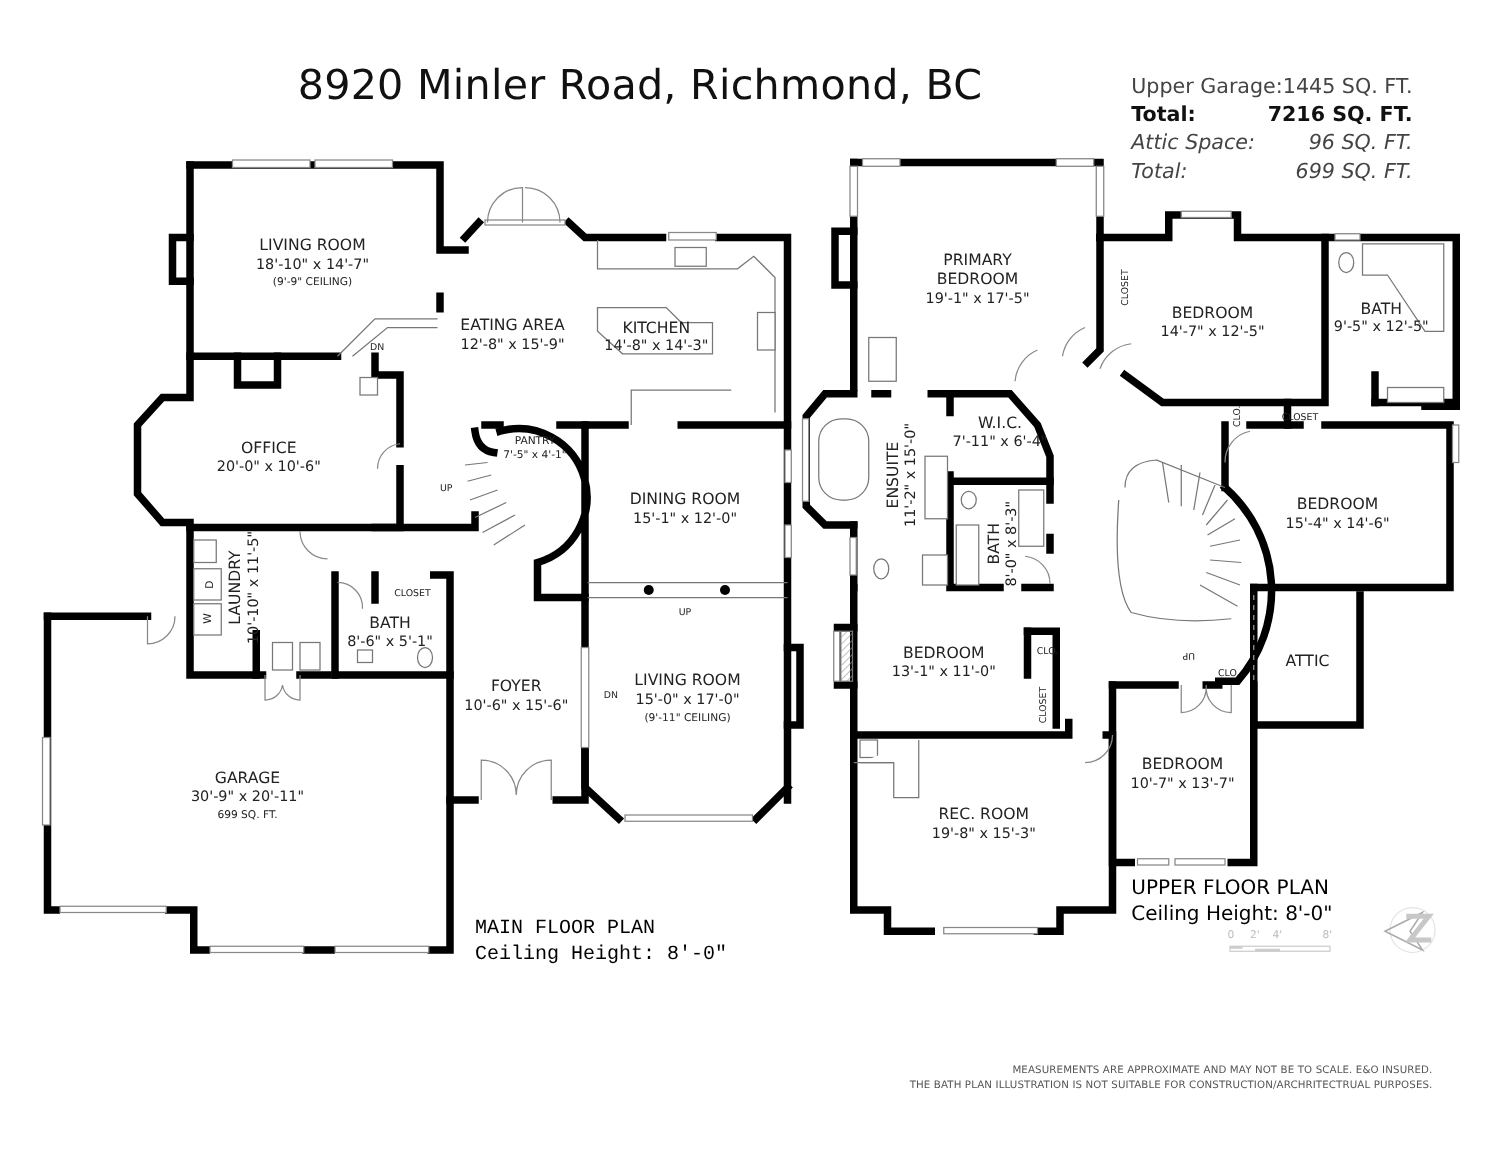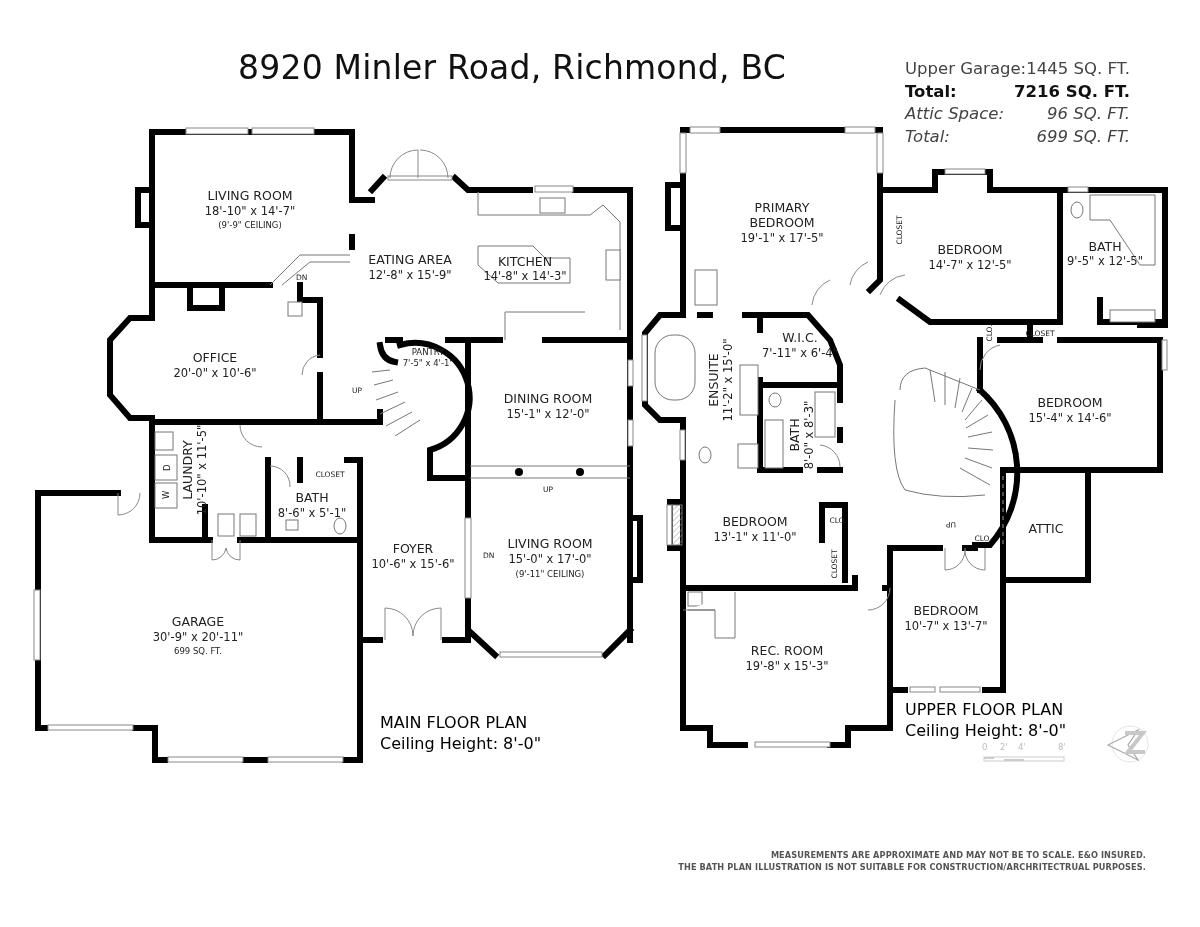--- a/index.html
+++ b/index.html
@@ -5,21 +5,21 @@
   html, body { margin: 0; padding: 0; background: #ffffff; }
   body { width: 1200px; height: 927px; position: relative; overflow: hidden; font-family: "DejaVu Sans", sans-serif; color: #111; }
   #stage { position: absolute; left: 0; top: 0; width: 1200px; height: 927px; }
   .title { position: absolute; left: 0; top: 48px; width: 1024px; text-align: center; font-size: 33px; font-weight: normal; letter-spacing: 0.2px; color: #111; }
   .title span { position: relative; left: 0; }
   .areas { position: absolute; left: 905px; top: 58px; width: 225px; font-size: 16.5px; line-height: 22.5px; color: #444; }
   .areas .row { display: flex; justify-content: space-between; }
   .areas .row.total { color: #111; font-weight: bold; }
   .areas .row.italic { font-style: italic; }
   .plan-label { position: absolute; font-size: 16px; line-height: 21px; color: #000000; }
-  .disclaimer { position: absolute; right: 54px; top: 850px; text-align: right; font-size: 8.2px; line-height: 11.5px; color: #555; letter-spacing: 0.1px; font-weight: bold; }
+  .disclaimer { position: absolute; right: 54px; top: 850px; text-align: right; font-size: 8.2px; line-height: 11.5px; color: #555; letter-spacing: 0.1px; }
   svg text { font-family: "DejaVu Sans", sans-serif; fill: #222; }
   .rm { font-size: 12.5px; }
   .dm { font-size: 11.5px; }
   .sm { font-size: 8.5px; }
   .xs { font-size: 7.5px; }
   .wall { fill: none; stroke: #000; stroke-width: 6; stroke-linejoin: miter; stroke-linecap: square; }
   .thin { fill: none; stroke: #777; stroke-width: 1; }
   .win { fill: #fff; stroke: #888; stroke-width: 1; }
   .door { fill: none; stroke: #888; stroke-width: 1; }
   .fix { fill: #fff; stroke: #777; stroke-width: 1; }
@@ -343,21 +343,21 @@
       <rect x="1004" y="759" width="20" height="2" fill="#ccc"></rect>
     </g>
 
     <g>
       <circle cx="1130" cy="744" r="18" fill="none" stroke="#e4e4e4" stroke-width="1"></circle>
       <path d="M1108,745 L1138,730 L1128,745 L1138,760 Z" fill="none" stroke="#aaa" stroke-width="1.2"></path>
       <path d="M1125,733 L1143,733 L1128,752 L1145,752" fill="none" stroke="#c8c8c8" stroke-width="4"></path>
     </g>
   </svg>
 
-  <div class="plan-label" style="left:380px; top:712px;">
+  <div class="plan-label" style="left:380px; top:732px;font-family:Liberation Mono, monospace;">
     <div>MAIN FLOOR PLAN</div>
     <div>Ceiling Height: 8'-0"</div>
   </div>
 
   <div class="plan-label" style="left:905px; top:699px;">
     <div>UPPER FLOOR PLAN</div>
     <div>Ceiling Height: 8'-0"</div>
   </div>
 
   <div class="disclaimer">

